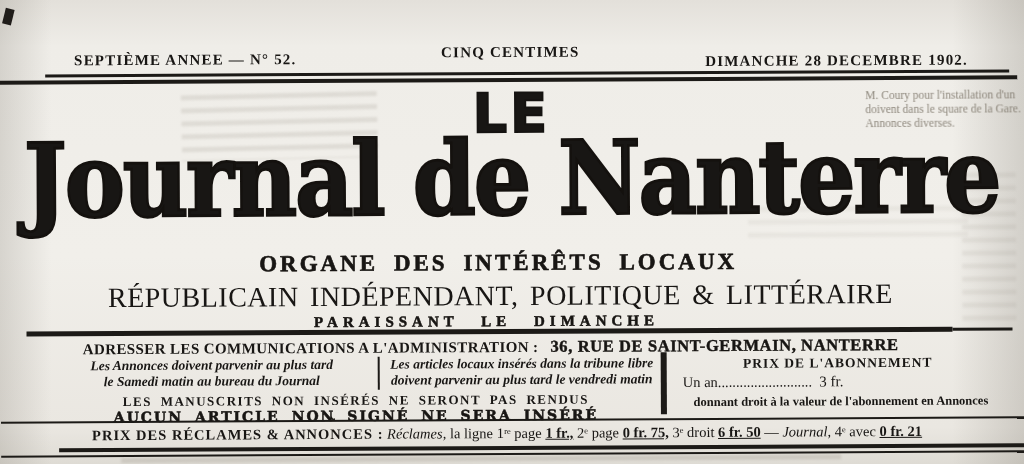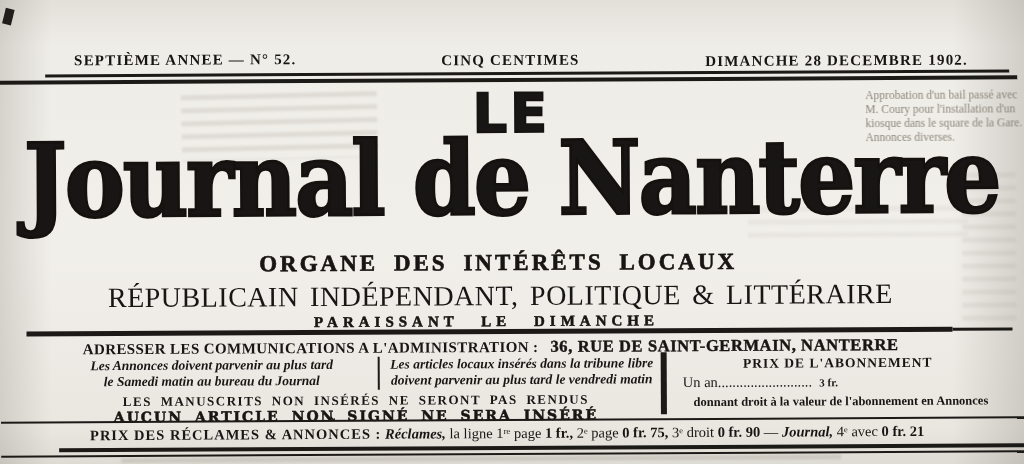--- a/index.html
+++ b/index.html
@@ -45,58 +45,57 @@
   .adminline .pfx { font-weight:bold; font-size:15px; letter-spacing:.4px; }
   .adminline .addr { font-weight:bold; font-size:16.5px; letter-spacing:.6px; -webkit-text-stroke:.4px #14110e; }
 
   .notice { text-align:center; font-style:italic; font-weight:bold; font-size:13.5px; line-height:16px; white-space:nowrap; }
   .smallcapsline { text-align:center; font-weight:bold; white-space:nowrap; }
   .squiggle { display:inline-block; width:74px; height:9px;
     text-decoration-line:underline; text-decoration-style:wavy; text-decoration-thickness:2px; color:#2a2722; }
 
   .abo-title { text-align:center; font-weight:bold; font-size:13.5px; letter-spacing:1px; white-space:nowrap; }
   .abo-line { font-size:14.5px; white-space:nowrap; }
-  .abo-line .price { font-weight:bold; font-size:11px;text-align:center; }
+  .abo-line .price { font-weight:normal; font-size:15px;text-align:center; }
   .abo-note { text-align:center; font-weight:bold; font-size:12.5px; white-space:nowrap; }
 
   .reclames { left:0; width:1024px; top:425px; text-align:center; transform:translateX(-6px);
     font-size:14.5px; white-space:nowrap; }
   .reclames .b { font-weight:bold; letter-spacing:1px; }
-  .reclames .it { font-style:italic;font-weight:bold; }
-  .reclames .v { font-weight:bold; }
+  .reclames .it { font-style:italic; }
+  .reclames .v { font-weight:bold;text-decoration:underline; }
 
   
   .bleed-text { color:#7d766a; filter:blur(.4px); font-size:12px; line-height:15px; }
   .stripes {
     background:repeating-linear-gradient(180deg, rgba(130,122,110,.55) 0 5px, rgba(0,0,0,0) 5px 13px);
     filter:blur(1.1px);
   }
   .blob { background:#201d1a; }
 </style>
 </head>
 <body>
 
 <div class="page">
   <div class="tilt">
 
     <div class="abs blob" style="left:5px; top:6px; width:9px; height:16px; transform:rotate(14deg);"></div>
 
     <div class="abs stripes" style="left:182px; top:92px; width:196px; height:66px; opacity:.28; transform:rotate(-1deg);"></div>
     <div class="abs bleed-text" style="left:866px; top:90px; width:158px; opacity:.85; font-size:11.5px; line-height:14px;">
-      <div>Approbation d'un bail passé avec</div>
       <div>M. Coury pour l'installation d'un</div>
-      <div>kiosque dans le square de la Gare.</div>
+      <div>doivent dans le square de la Gare.</div>
       <div>Annonces diverses.</div>
     </div>
     <div class="abs stripes" style="left:962px; top:175px; width:54px; height:150px; opacity:.18;"></div>
     <div class="abs stripes" style="left:748px; top:208px; width:220px; height:38px; opacity:.14;"></div>
     <div class="abs stripes" style="left:120px; top:456px; width:720px; height:7px; opacity:.35;"></div>
 
     <div class="abs meta" style="left:75px; top:50px;">SEPTIÈME ANNEE — N° 52.</div>
-    <div class="abs meta" style="left:442px; top:52px;">CINQ CENTIMES</div>
+    <div class="abs meta" style="left:442px; top:44px;">CINQ CENTIMES</div>
     <div class="abs meta" style="left:706px; top:54px;">DIMANCHE 28 DECEMBRE 1902.</div>
 
     <div class="abs rule" style="left:46px; top:72px; width:964px; height:3px;"></div>
     <div class="abs rule" style="left:0; top:78px; width:1018px; height:4px;"></div>
 
     <div class="abs le">LE</div>
     <div class="abs masthead">Journal de Nanterre</div>
     <div class="abs organe">ORGANE DES INTÉRÊTS LOCAUX</div>
     <div class="abs tagline">RÉPUBLICAIN INDÉPENDANT, POLITIQUE &amp; LITTÉRAIRE</div>
     <div class="abs paraissant">PARAISSANT LE DIMANCHE</div>
@@ -135,21 +134,21 @@
 
     <div class="abs rule" style="left:0; top:419px; width:1024px; height:2px;"></div>
     <div class="abs reclames">
       <span class="b">PRIX DES RÉCLAMES &amp; ANNONCES :</span>
       <span class="it">Réclames,</span>
       <span>la ligne 1ʳᵉ page</span>
       <span class="v">1 fr.,</span>
       <span>2ᵉ page</span>
       <span class="v">0 fr. 75,</span>
       <span>3ᵉ droit</span>
-      <span class="v">0 fr. 90</span>
+      <span class="v">6 fr. 50</span>
       <span>—</span>
       <span class="it">Journal,</span>
       <span>4ᵉ avec</span>
       <span class="v">0 fr. 21</span>
     </div>
     <div class="abs rule" style="left:58px; top:446px; width:966px; height:4px;"></div>
     <div class="abs rule" style="left:0; top:453px; width:1024px; height:2px;"></div>
 
   </div>
 </div>

